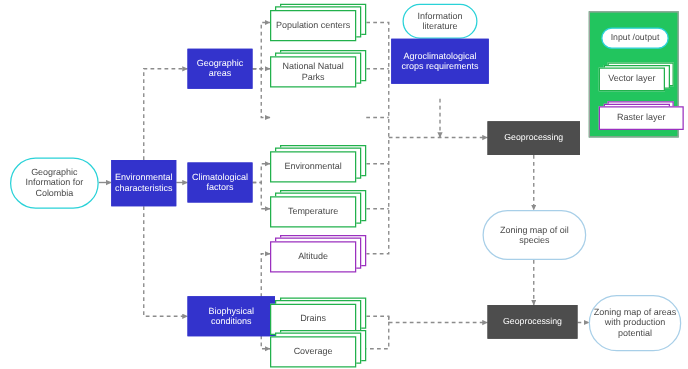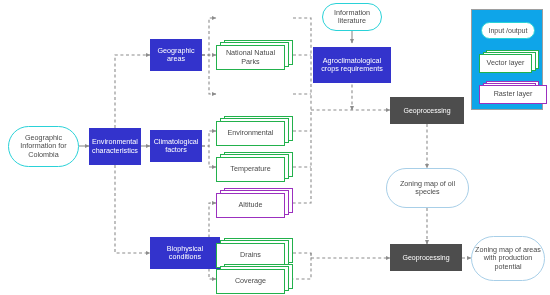--- a/index.html
+++ b/index.html
@@ -25,21 +25,21 @@
   
   .stack{position:absolute;}
   .stack .sheet{position:absolute;box-sizing:border-box;background:#fff;}
   .stack .front{position:absolute;box-sizing:border-box;background:#fff;
                 display:flex;align-items:center;justify-content:center;text-align:center;
                 color:#4a4a4a;font-size:7.2px;line-height:1.12;}
   .vector .sheet,.vector .front{border:1.3px solid #22b14c;}
   .raster .sheet,.raster .front{border:1.3px solid #9b30bf;}
 
   
-  #legend{position:absolute;box-sizing:border-box;border:1px solid #9e9e9e;background:#0ea5e9;}
+  #legend{position:absolute;box-sizing:border-box;border:1px solid #9e9e9e;background:#22c55e;}
   #legend .lg-item{position:absolute;}
   #legend .io{font-size:7px;}
 </style>
 </head>
 <body>
 
 <div id="canvas">
 
   <svg id="wires" viewBox="0 0 550 295">
     <defs>
@@ -107,20 +107,27 @@
   </div>
 
   <div class="node proc" style="left:150px;top:130px;width:52px;height:32px;">
     <span>Climatological factors</span>
   </div>
 
   <div class="node proc" style="left:150px;top:237px;width:70px;height:32px;">
     <span>Biophysical conditions</span>
   </div>
 
+  <div class="stack vector" style="left:216px;top:3px;width:77px;height:30px;">
+    <div class="sheet" style="left:8px;top:0;width:69px;height:25px;"></div>
+    <div class="sheet" style="left:4px;top:2px;width:69px;height:25px;"></div>
+    <div class="front" style="left:0;top:5px;width:69px;height:25px;">
+      <span>Population centers</span>
+    </div>
+  </div>
 
   <div class="stack vector" style="left:216px;top:40px;width:77px;height:30px;">
     <div class="sheet" style="left:8px;top:0;width:69px;height:25px;"></div>
     <div class="sheet" style="left:4px;top:2px;width:69px;height:25px;"></div>
     <div class="front" style="left:0;top:5px;width:69px;height:25px;">
       <span>National Natual Parks</span>
     </div>
   </div>
 
 
@@ -161,21 +168,21 @@
     <div class="sheet" style="left:4px;top:2px;width:69px;height:25px;"></div>
     <div class="front" style="left:0;top:5px;width:69px;height:25px;">
       <span>Coverage</span>
     </div>
   </div>
 
   <div class="node io" style="left:322px;top:3px;width:60px;height:28px;">
     <span>Information literature</span>
   </div>
 
-  <div class="node proc" style="left:313px;top:47px;width:78px;height:36px;">
+  <div class="node proc" style="left:313px;top:31px;width:78px;height:36px;">
     <span>Agroclimatological crops requirements</span>
   </div>
 
   <div class="node geo" style="left:390px;top:97px;width:74px;height:27px;">
     <span>Geoprocessing</span>
   </div>
 
   <div class="node io pale" style="left:386px;top:168px;width:83px;height:40px;">
     <span>Zoning map of oil species</span>
   </div>

